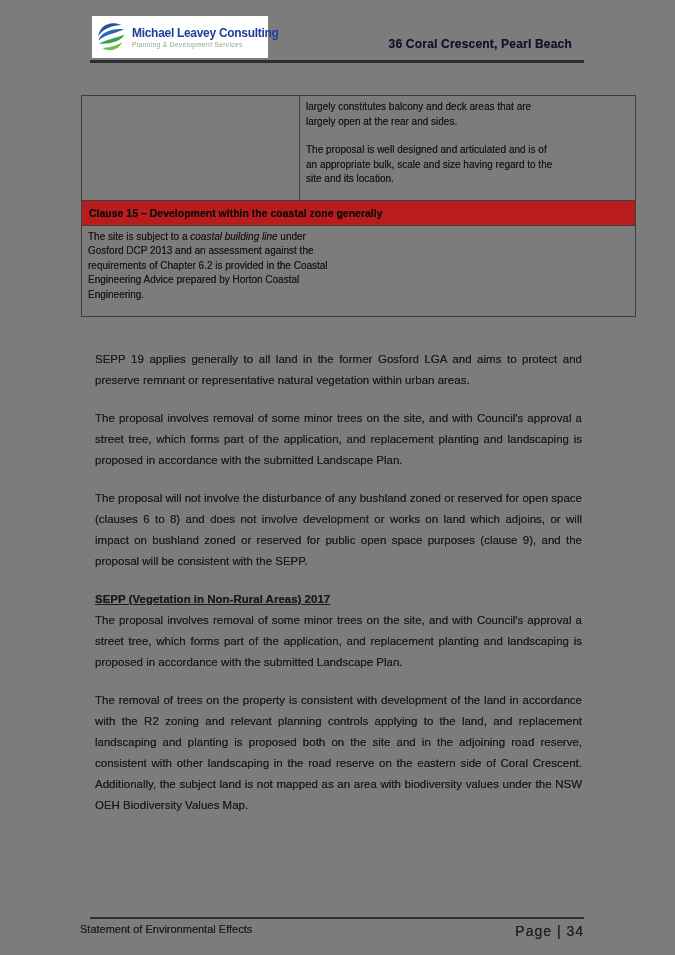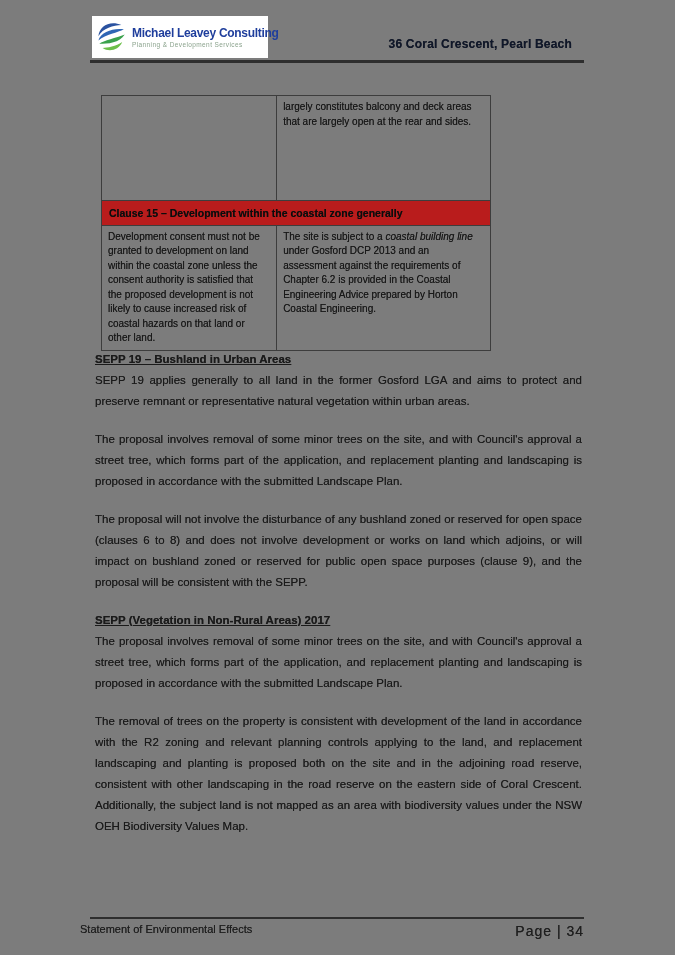--- a/index.html
+++ b/index.html
@@ -38,21 +38,21 @@
     font-size: 12px; font-weight: bold; color: #0f172a;
     letter-spacing: 0.2px;
   }
   .header-rule {
     position: absolute; left: 90px; top: 60px;
     width: 494px; height: 3px; background: #2e2e2e;
   }
 
   
   .assess-table {
-    position: absolute; left: 101px; top: 95px; width: 390px;
+    position: absolute; left: 81px; top: 95px; width: 555px;
     border: 1px solid #3d3d3d;
     font-size: 10px; line-height: 14.5px; color: #171717;
   }
   .trow { display: flex; }
   .tcell { padding: 4px 7px 4px 6px; }
   .tcell.left  { width: 218px; border-right: 1px solid #3d3d3d; }
   .tcell.right { width: 266px; }
   .trow-cont { min-height: 104px; }
   .clause-row {
     background: #b91c1c;
@@ -107,31 +107,30 @@
     </div>
   </div>
   <div class="header-address scan-text">36 Coral Crescent, Pearl Beach</div>
   <div class="header-rule"></div>
 
   <div class="assess-table scan-text">
     <div class="trow trow-cont">
       <div class="tcell left"></div>
       <div class="tcell right">
         <div>largely constitutes balcony and deck areas that are largely open at the rear and sides.</div>
+        <div class="cell-gap">The proposal is well designed and articulated and is of an appropriate bulk, scale and size having regard to the site and its location.</div>
       </div>
     </div>
     <div class="trow clause-row">Clause 15 – Development within the coastal zone generally</div>
     <div class="trow trow-body">
-      <div class="tcell left">Development consent must not be granted to development on land within the coastal zone unless the consent authority is satisfied that the proposed development is not likely to cause increased risk of coastal hazards on that land or other land.</div>
       <div class="tcell right"><span>The site is subject to a </span><i>coastal building line</i><span> under Gosford DCP 2013 and an assessment against the requirements of Chapter 6.2 is provided in the Coastal Engineering Advice prepared by Horton Coastal Engineering.</span></div>
     </div>
   </div>
 
   <div class="content scan-text">
-    <div class="section-heading">SEPP 19 – Bushland in Urban Areas</div>
     <p>SEPP 19 applies generally to all land in the former Gosford LGA and aims to protect and preserve remnant or representative natural vegetation within urban areas.</p>
     <p>The proposal involves removal of some minor trees on the site, and with Council's approval a street tree, which forms part of the application, and replacement planting and landscaping is proposed in accordance with the submitted Landscape Plan.</p>
     <p>The proposal will not involve the disturbance of any bushland zoned or reserved for open space (clauses 6 to 8) and does not involve development or works on land which adjoins, or will impact on bushland zoned or reserved for public open space purposes (clause 9), and the proposal will be consistent with the SEPP.</p>
     <div class="section-heading">SEPP (Vegetation in Non-Rural Areas) 2017</div>
     <p>The proposal involves removal of some minor trees on the site, and with Council's approval a street tree, which forms part of the application, and replacement planting and landscaping is proposed in accordance with the submitted Landscape Plan.</p>
     <p>The removal of trees on the property is consistent with development of the land in accordance with the R2 zoning and relevant planning controls applying to the land, and replacement landscaping and planting is proposed both on the site and in the adjoining road reserve, consistent with other landscaping in the road reserve on the eastern side of Coral Crescent. Additionally, the subject land is not mapped as an area with biodiversity values under the NSW OEH Biodiversity Values Map.</p>
   </div>
 
   <div class="footer-rule"></div>
   <div class="footer-left scan-text">Statement of Environmental Effects</div>

